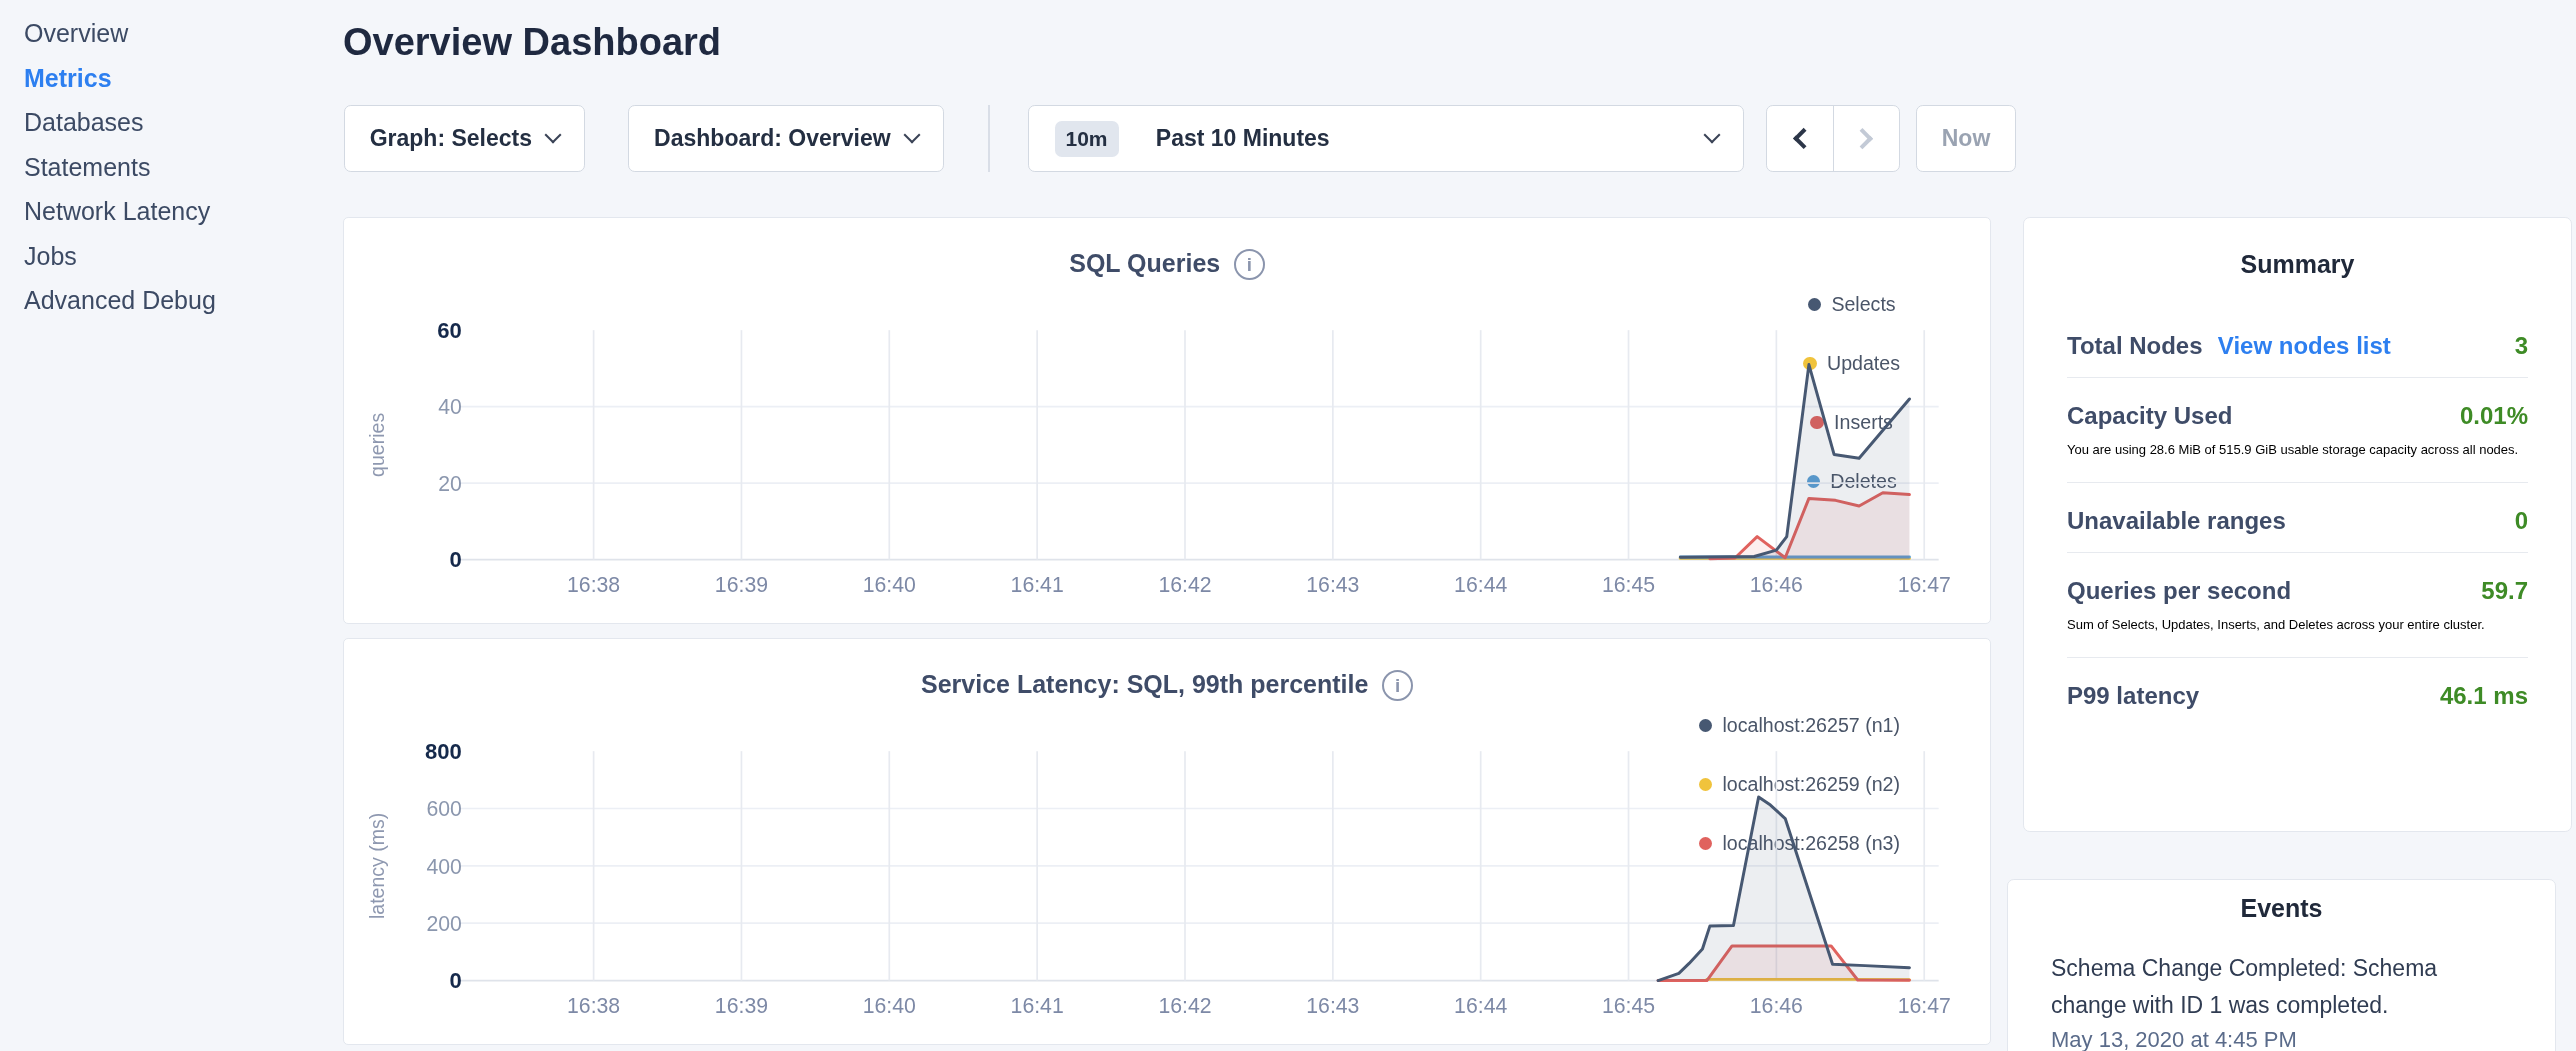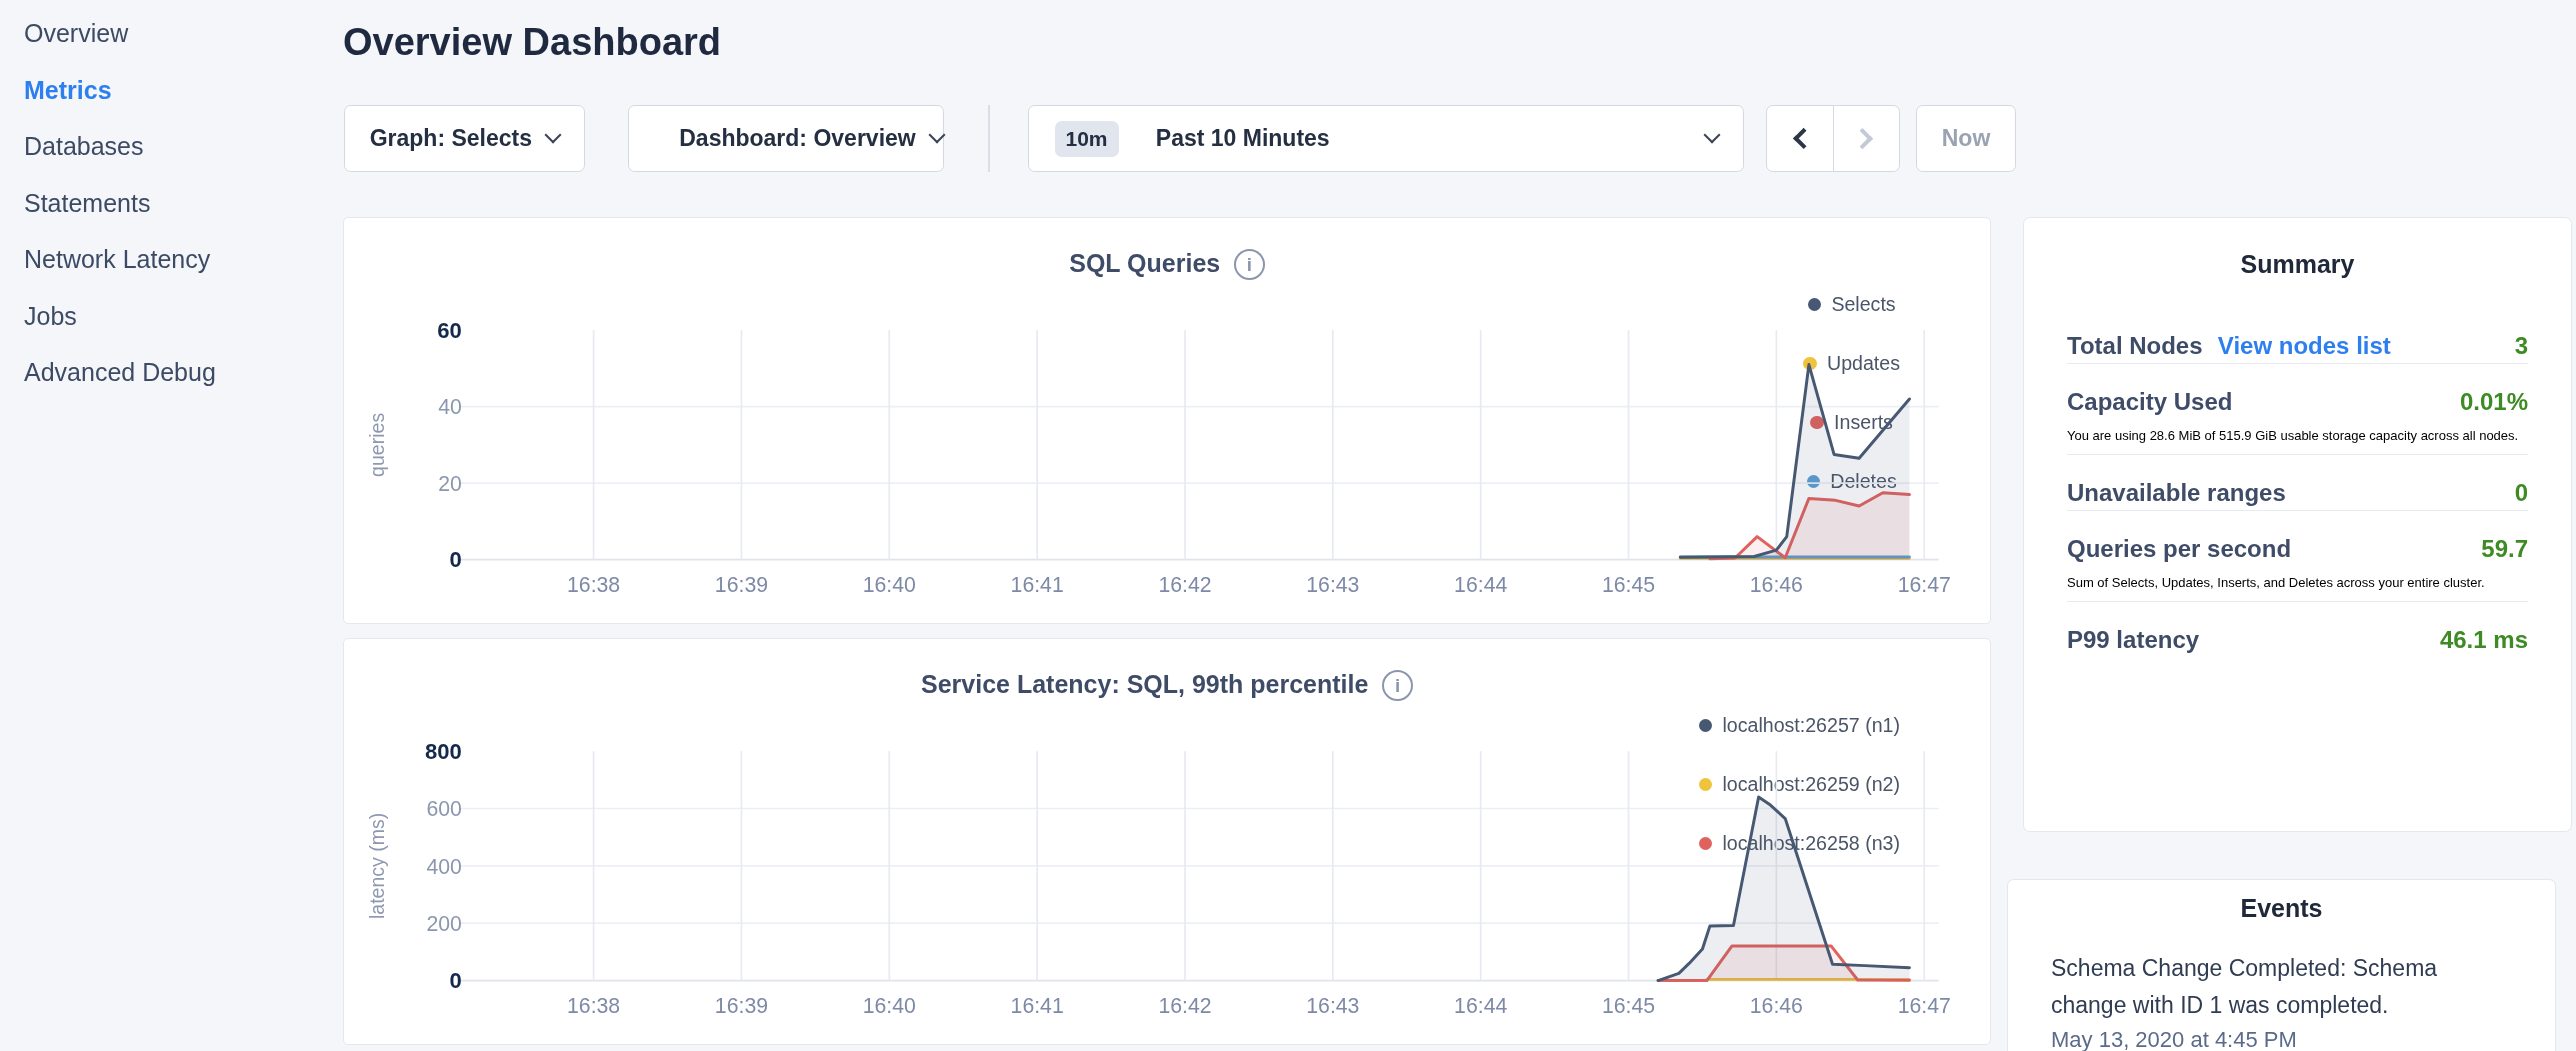--- a/index.html
+++ b/index.html
@@ -3,31 +3,31 @@
 <meta charset="utf-8">
 <style>
   * { margin:0; padding:0; box-sizing:border-box; }
   html,body { background:#f4f6fa; }
   .app{
     position:relative; width:2576px; height:1051px; overflow:hidden;
     background:#f4f6fa; font-family:"Liberation Sans",sans-serif; color:#3c4a64;
   }
   
   .sidebar{ position:absolute; left:0; top:0; width:342px; height:100%;
-    padding:21px 0 0 24px; display:flex; flex-direction:column; gap:31px; }
+    padding:21px 0 0 24px; display:flex; flex-direction:column; gap:19px; }
   .side-item{ font-size:25px; font-weight:500; color:#3c4a64; line-height:25.5px; cursor:pointer; }
   .side-item.active{ color:#2d7ff0; font-weight:700; }
   
   .page-title{ position:absolute; left:343px; top:18.7px; font-size:38px; line-height:46px;
     font-weight:700; color:#1f2940; }
   .btnbox{ position:absolute; background:#fff; border:1.7px solid #d3d9e2; border-radius:6.8px;
     display:flex; align-items:center; justify-content:center; gap:15.3px;
     font-size:23px; font-weight:700; color:#242f42; cursor:pointer; }
   .dd-graph{ left:344px; top:105px; width:241px; height:67px; }
-  .dd-dash{ left:628px; top:105px; width:316px; height:67px;justify-content:flex-end; }
+  .dd-dash{ left:628px; top:105px; width:316px; height:67px; }
   .vdivider{ position:absolute; left:988px; top:105px; width:1.7px; height:67px; background:#d9dee7; }
   .timebox{ left:1028px; top:105px; width:716px; height:67px; justify-content:flex-start; padding:0 25.5px; }
   .badge{ background:#e1e6ee; border-radius:6.8px; padding:6px 11px; font-size:21px; font-weight:700; color:#242f42; }
   .time-label{ margin-left:22px; }
   .chev{ width:12px; height:12px; border-right:2.6px solid #3a4356; border-bottom:2.6px solid #3a4356;
     transform:rotate(45deg); margin-top:-6.8px; }
   .timebox .chev{ margin-left:auto; }
   .stepgroup{ position:absolute; left:1766px; top:105px; width:134px; height:67px; background:#fff;
     border:1.7px solid #d3d9e2; border-radius:6.8px; display:flex; }
   .stepbtn{ flex:1; display:flex; align-items:center; justify-content:center; cursor:pointer; background:none; border:none; }
@@ -54,21 +54,21 @@
   .ytick-bold{ fill:#15294b; font-size:26px; font-weight:700; font-family:"Liberation Sans",sans-serif; }
   .axis-label{ fill:#8e98b0; font-size:23px; font-family:"Liberation Sans",sans-serif; }
   
   .panel{ position:absolute; left:2007px; width:549px; background:#fff;
     border:1.7px solid #e3e7ee; border-radius:6.8px; padding:0 43px; }
   .summary-card{ top:217px; height:615px;margin-left:16px; }
   .events-card{ top:879px; height:255px; }
   .panel-title{ padding-top:32px; text-align:center; font-size:25px; font-weight:700; color:#20293a; }
   .events-card .panel-title{ padding-top:13.6px; }
   .sum-rows{ margin-top:29px; }
-  .sum-row{ padding:23px 0 3px; border-bottom:1.7px solid #e7eaef; }
+  .sum-row{ padding:23px 0 17px; border-bottom:1.7px solid #e7eaef; }
   .sum-row:last-child{ border-bottom:none; }
   .sum-head{ display:flex; align-items:baseline; }
   .sum-label{ font-size:24px; font-weight:700; color:#3f4c68; line-height:29px; }
   .sum-link{ font-size:24px; font-weight:700; color:#2d7ff0; margin-left:15.3px; cursor:pointer; }
   .sum-value{ margin-left:auto; font-size:24px; font-weight:700; color:#3e8b26; }
   .sum-desc{ margin-top:5.1px; font-size:13px; line-height:30px; color:#000000; }
   .event-msg{ margin-top:27px; font-size:23px; line-height:37px; color:#303c52; }
   .event-date{ margin-top:3.4px; font-size:22px; color:#5a6b8a; }
 </style>
 </head>

